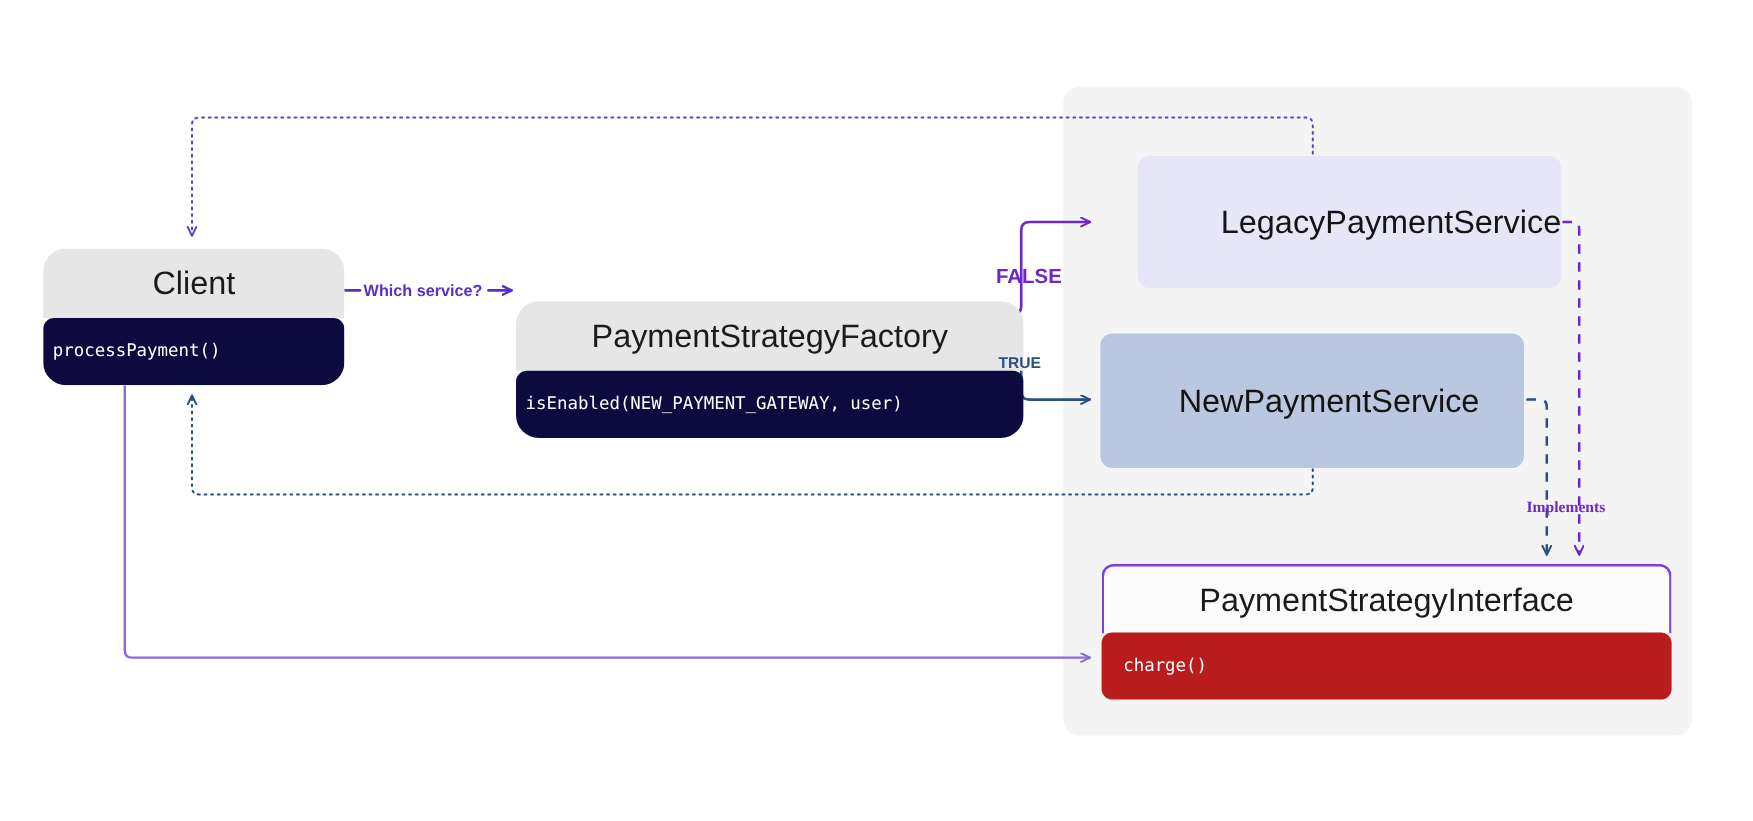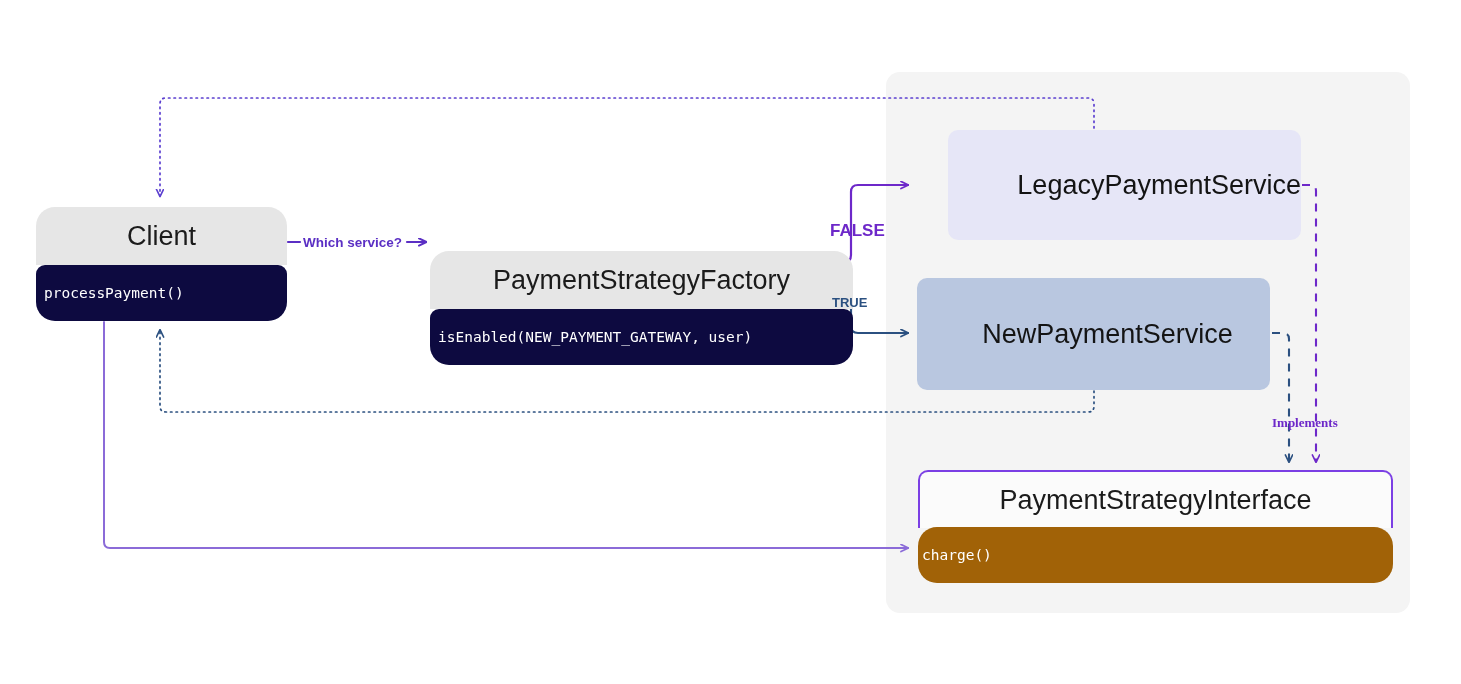--- a/index.html
+++ b/index.html
@@ -83,28 +83,28 @@
     border-radius: 10px 10px 0 0;
     color: #1b1b1b;
     font-size: 27px;
     display: flex;
     align-items: center;
     justify-content: center;
     box-sizing: border-box;
     text-align: right;
   }
   .iface .icode {
-    background: #a16207;
+    background: #b91c1c;
     color: #ffffff;
     font-family: "DejaVu Sans Mono", "Liberation Mono", monospace;
     font-size: 14.5px;
     display: flex;
     align-items: center;
-    padding-left: 4px;
-    border-radius: 19px;
+    padding-left: 18px;
+    border-radius: 9px;
     box-sizing: border-box;
   }
   
   .elabel {
     position: absolute;
     font-weight: bold;
     white-space: nowrap;
     line-height: 1;
   }
   .elabel.which  { font-size: 13.5px; color: #5b2fc4; }

